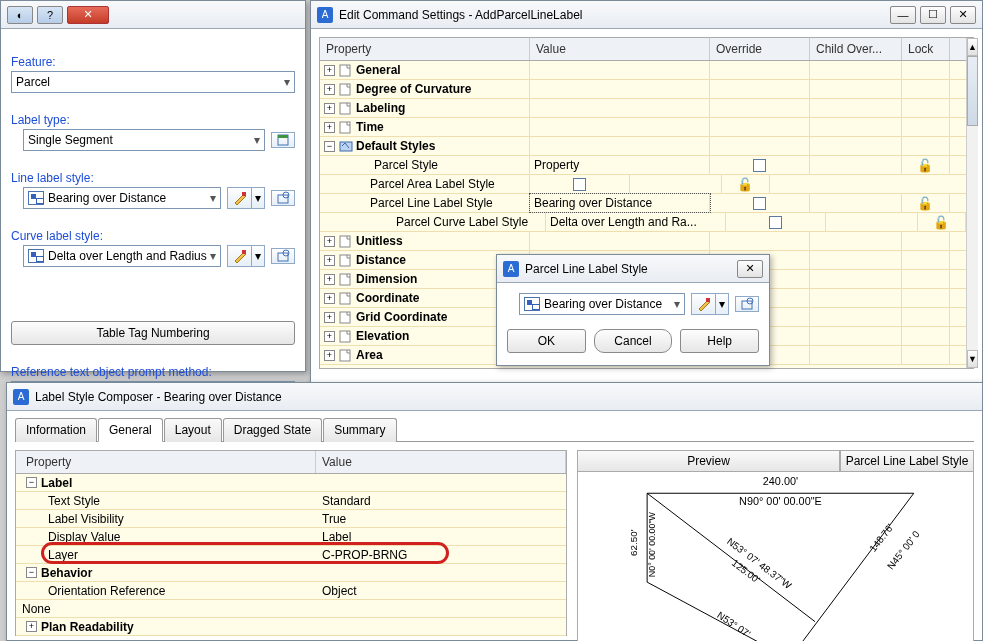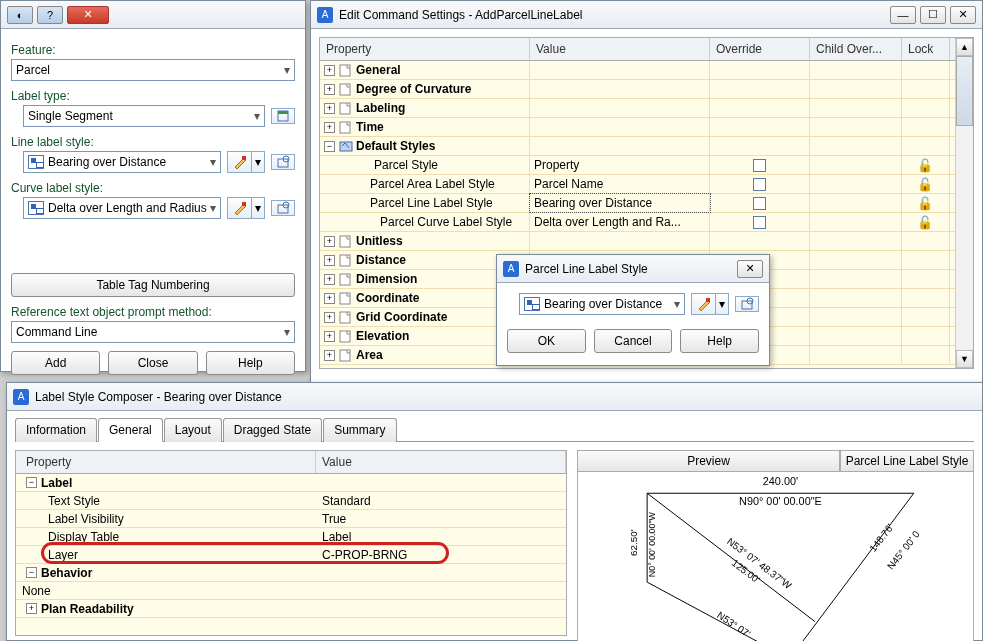--- a/index.html
+++ b/index.html
@@ -12,21 +12,21 @@
   .titlebar .icon-slot { width: 16px; height:16px; background: #2a6bd4; display:flex; align-items:center; justify-content:center; color:#fff; font-size:10px; margin-right:6px; border-radius:2px;}
   .titlebar .title-text { flex:1; color:#000; }
   .win-btns { display:flex; gap:4px;}
   .win-btn { width:26px; height:18px; border:1px solid #888; border-radius:2px; background: linear-gradient(#fdfdfd,#e3e3e3); display:flex; align-items:center; justify-content:center; font-size:11px; cursor:pointer; }
   .win-close { background: linear-gradient(#e76b5a,#c43c27); color:#fff; border-color:#a33; width:42px;}
   .win-q { background: linear-gradient(#d7e5f5,#b6cde8); }
 
   
   #addlabels { left:0; top:0; width:306px; height:372px; }
   #addlabels .body { padding:6px 10px; }
-  .form-label { display:block; margin-top:8px; margin-bottom:2px; color:#14532d;}
+  .form-label { display:block; margin-top:20px; margin-bottom:2px; color:#1d4ed8;}
   .combo { width:100%; height:22px; border:1px solid #7d97b2; background:#fff; padding:0 4px; display:flex; align-items:center; justify-content:space-between; }
   .combo .dd { color:#555; }
   .inline-row { display:flex; align-items:center; gap:6px;margin-left:12px;}
   .inline-row .combo { flex:1;}
   .action-row { display:flex; gap:8px; margin-top:8px; justify-content:space-around;}
   .push-btn { height:24px; border:1px solid #8a8a8a; background:linear-gradient(#fdfdfd,#e6e6e6); border-radius:3px; padding:0 14px; cursor:pointer; display:flex; align-items:center; justify-content:center; }
   .wide-long { width:100%; }
 
   
   #editcmd { left:310px; top:0; width:673px; height:386px;}
@@ -295,42 +295,41 @@
       <div class="cell c-over">
               <span class="checkbox"></span>
             </div>
       <div class="cell c-child"></div>
       <div class="cell c-lock">
               <span class="lockicon">🔓</span>
             </div>
           </div>
           <div class="grow">
       <div class="cell c-prop" style="padding-left:50px;">Parcel Area Label Style</div>
-      <div class="cell c-val ">Parcel Name</div>
       <div class="cell c-over">
               <span class="checkbox"></span>
             </div>
       <div class="cell c-child"></div>
       <div class="cell c-lock">
               <span class="lockicon">🔓</span>
             </div>
           </div>
           <div class="grow">
       <div class="cell c-prop" style="padding-left:50px;">Parcel Line Label Style</div>
       <div class="cell c-val sel-dotted">Bearing over Distance</div>
       <div class="cell c-over">
               <span class="checkbox"></span>
             </div>
       <div class="cell c-child"></div>
       <div class="cell c-lock">
               <span class="lockicon">🔓</span>
             </div>
           </div>
           <div class="grow">
-      <div class="cell c-prop" style="padding-left:60px;">Parcel Curve Label Style</div>
+      <div class="cell c-prop" style="padding-left:60px;margin-left:16px;">Parcel Curve Label Style</div>
       <div class="cell c-val ">Delta over Length and Ra...</div>
       <div class="cell c-over">
               <span class="checkbox"></span>
             </div>
       <div class="cell c-child"></div>
       <div class="cell c-lock">
               <span class="lockicon">🔓</span>
             </div>
           </div>
           <div class="grow">
@@ -471,21 +470,21 @@
           <svg width="14" height="14">
             <rect x="2" y="4" width="10" height="8" fill="none" stroke="#4271b5"></rect>
             <circle cx="10" cy="4" r="3" fill="none" stroke="#4271b5"></circle>
           </svg>
         </div>
     </div>
     <div class="action-row" style="margin-top:14px;">
       <div class="push-btn" style="flex:1;">
           <span>OK</span>
         </div>
-      <div class="push-btn" style="flex:1;">
+      <div class="push-btn" style="flex:1;border-radius:10px;">
           <span>Cancel</span>
         </div>
       <div class="push-btn" style="flex:1;">
           <span>Help</span>
         </div>
     </div>
   </div>
 </div>
 
 <div class="window" id="composer">
@@ -517,33 +516,37 @@
             </div>
             <div class="pg-row">
         <div class="pc1 indent1">Text Style</div>
         <div class="pc2">Standard</div>
             </div>
             <div class="pg-row">
         <div class="pc1 indent1">Label Visibility</div>
         <div class="pc2">True</div>
             </div>
             <div class="pg-row">
-        <div class="pc1 indent1">Display Table</div>
+        <div class="pc1 indent1">Display Value</div>
         <div class="pc2">Label</div>
             </div>
             <div class="pg-row">
         <div class="pc1 indent1">Layer</div>
         <div class="pc2">C-PROP-BRNG</div>
             </div>
             <div class="pg-row">
         <div class="pc1">
                 <span class="expander">−</span>
                 <span class="bold">Behavior</span>
               </div>
         <div class="pc2"></div>
+            </div>
+            <div class="pg-row">
+        <div class="pc1 indent1">Orientation Reference</div>
+        <div class="pc2">Object</div>
             </div>
             <div class="pg-row">
         <div class="pc2">None</div>
             </div>
             <div class="pg-row">
         <div class="pc1">
                 <span class="expander">+</span>
                 <span class="bold">Plan Readability</span>
               </div>
         <div class="pc2"></div>

